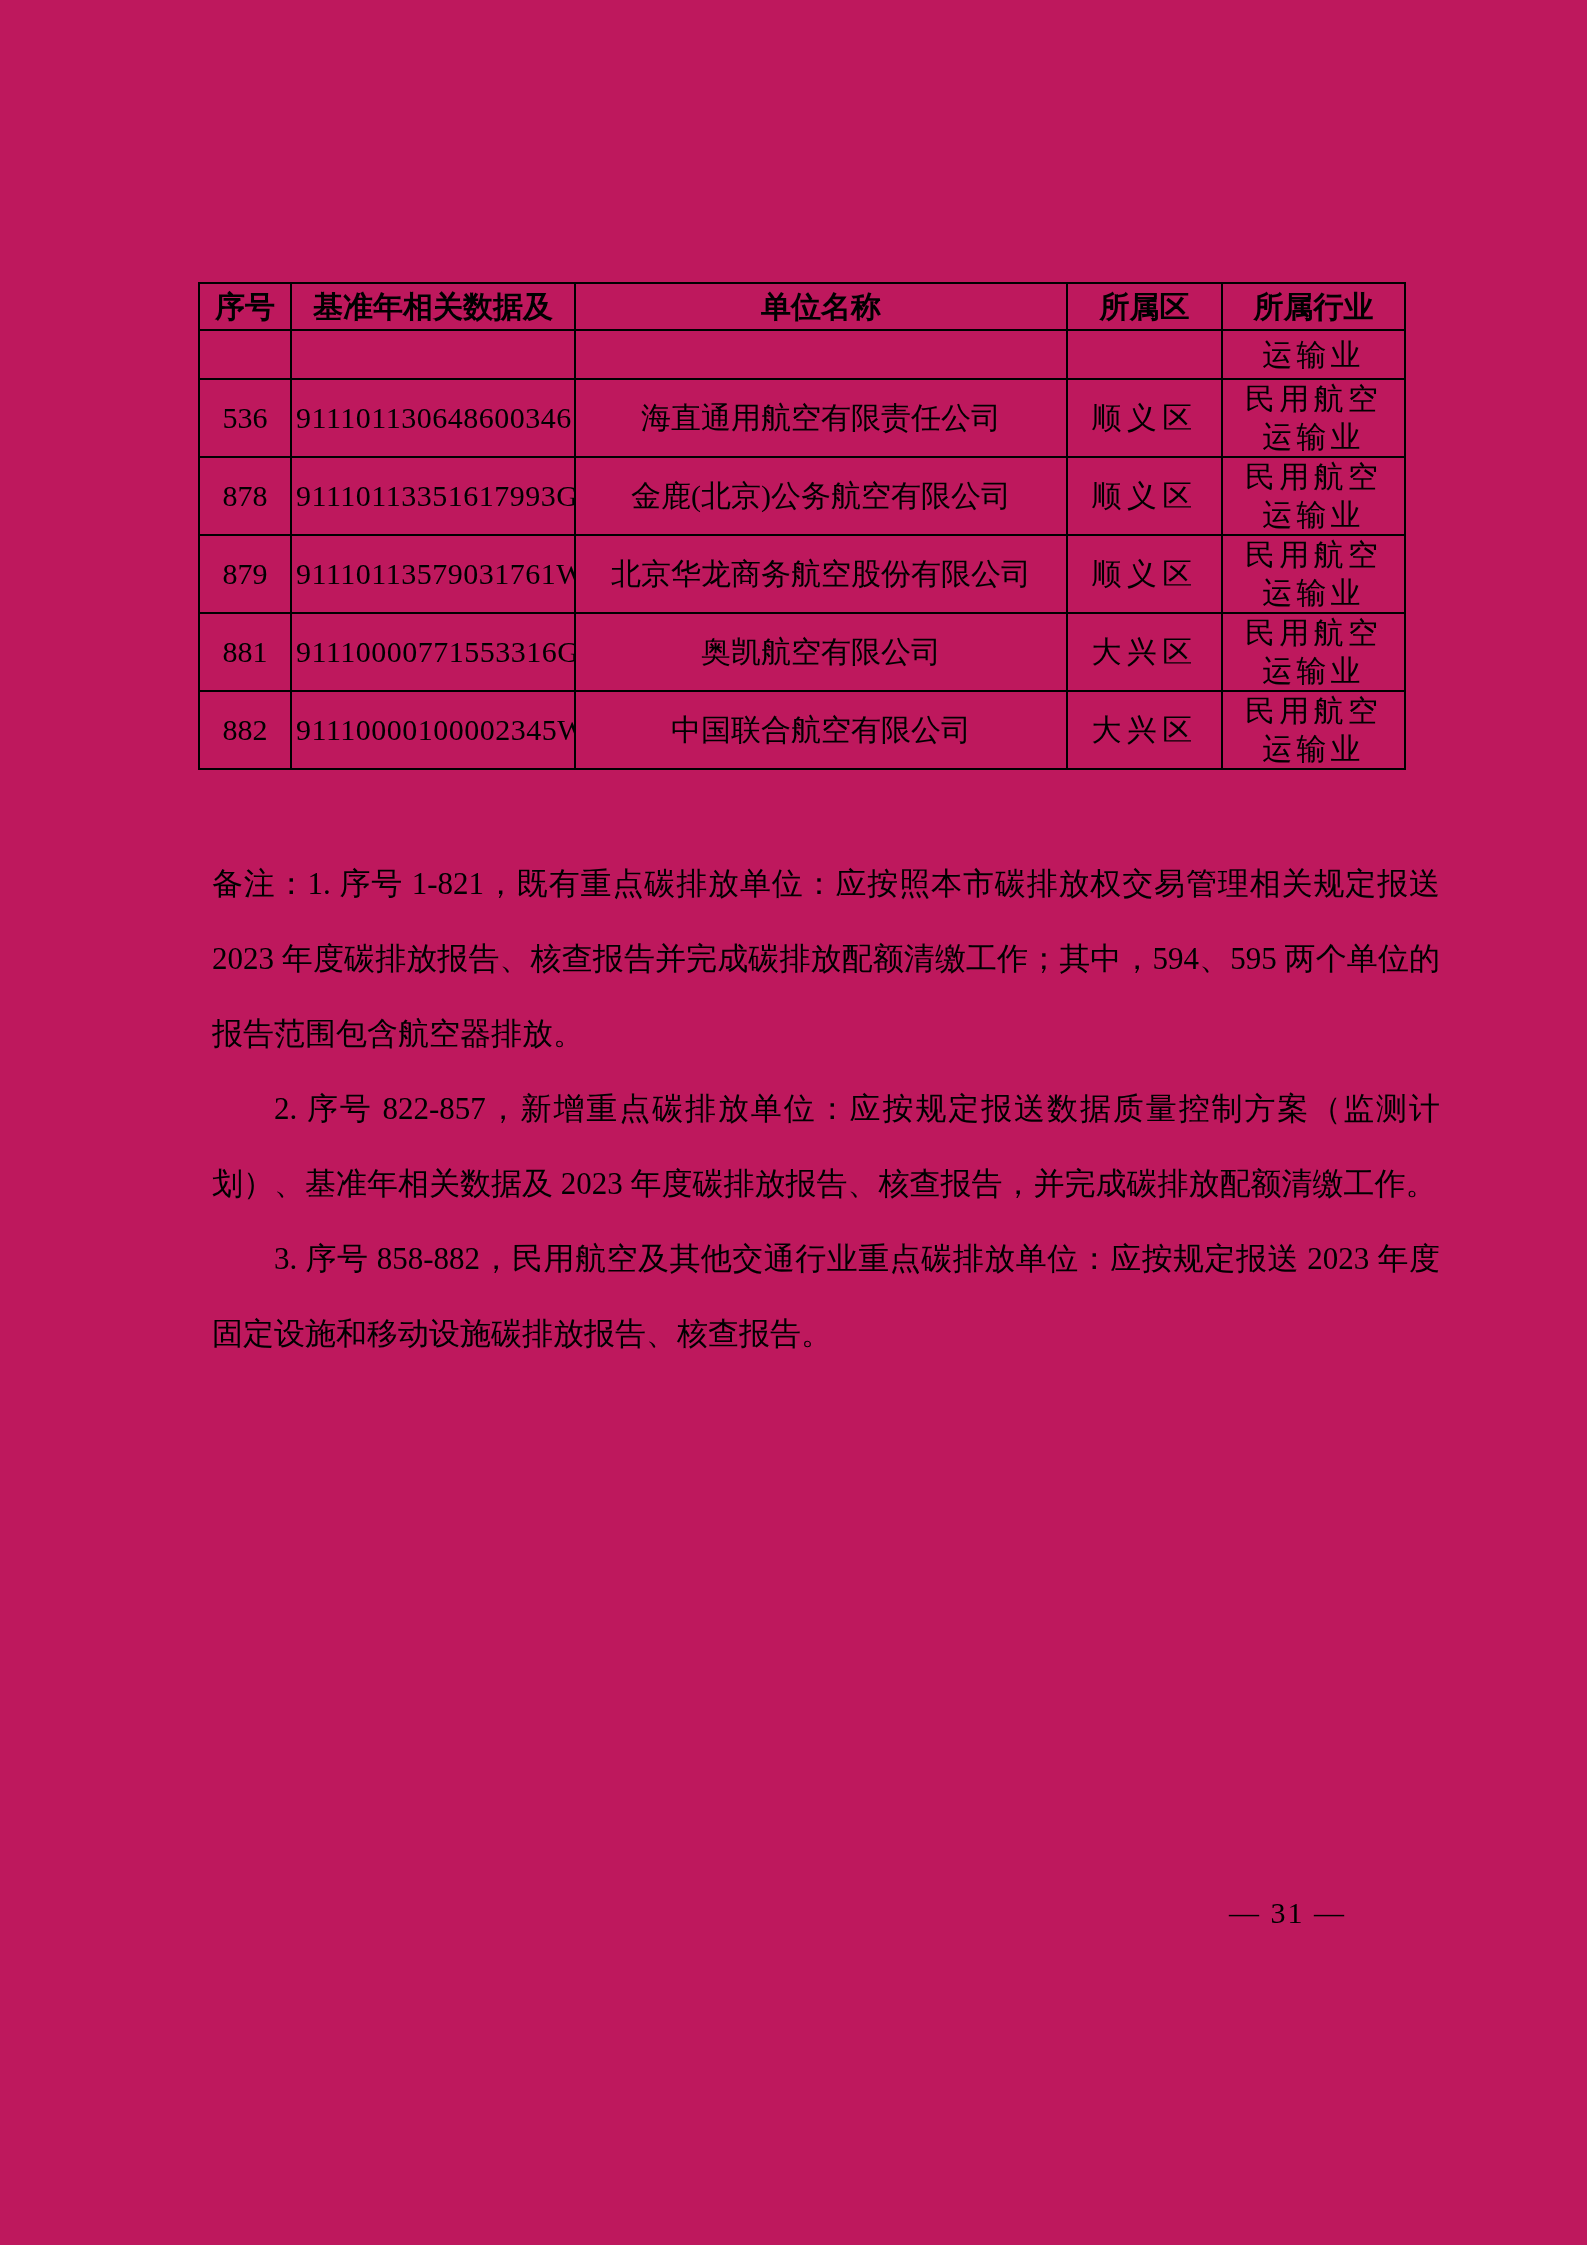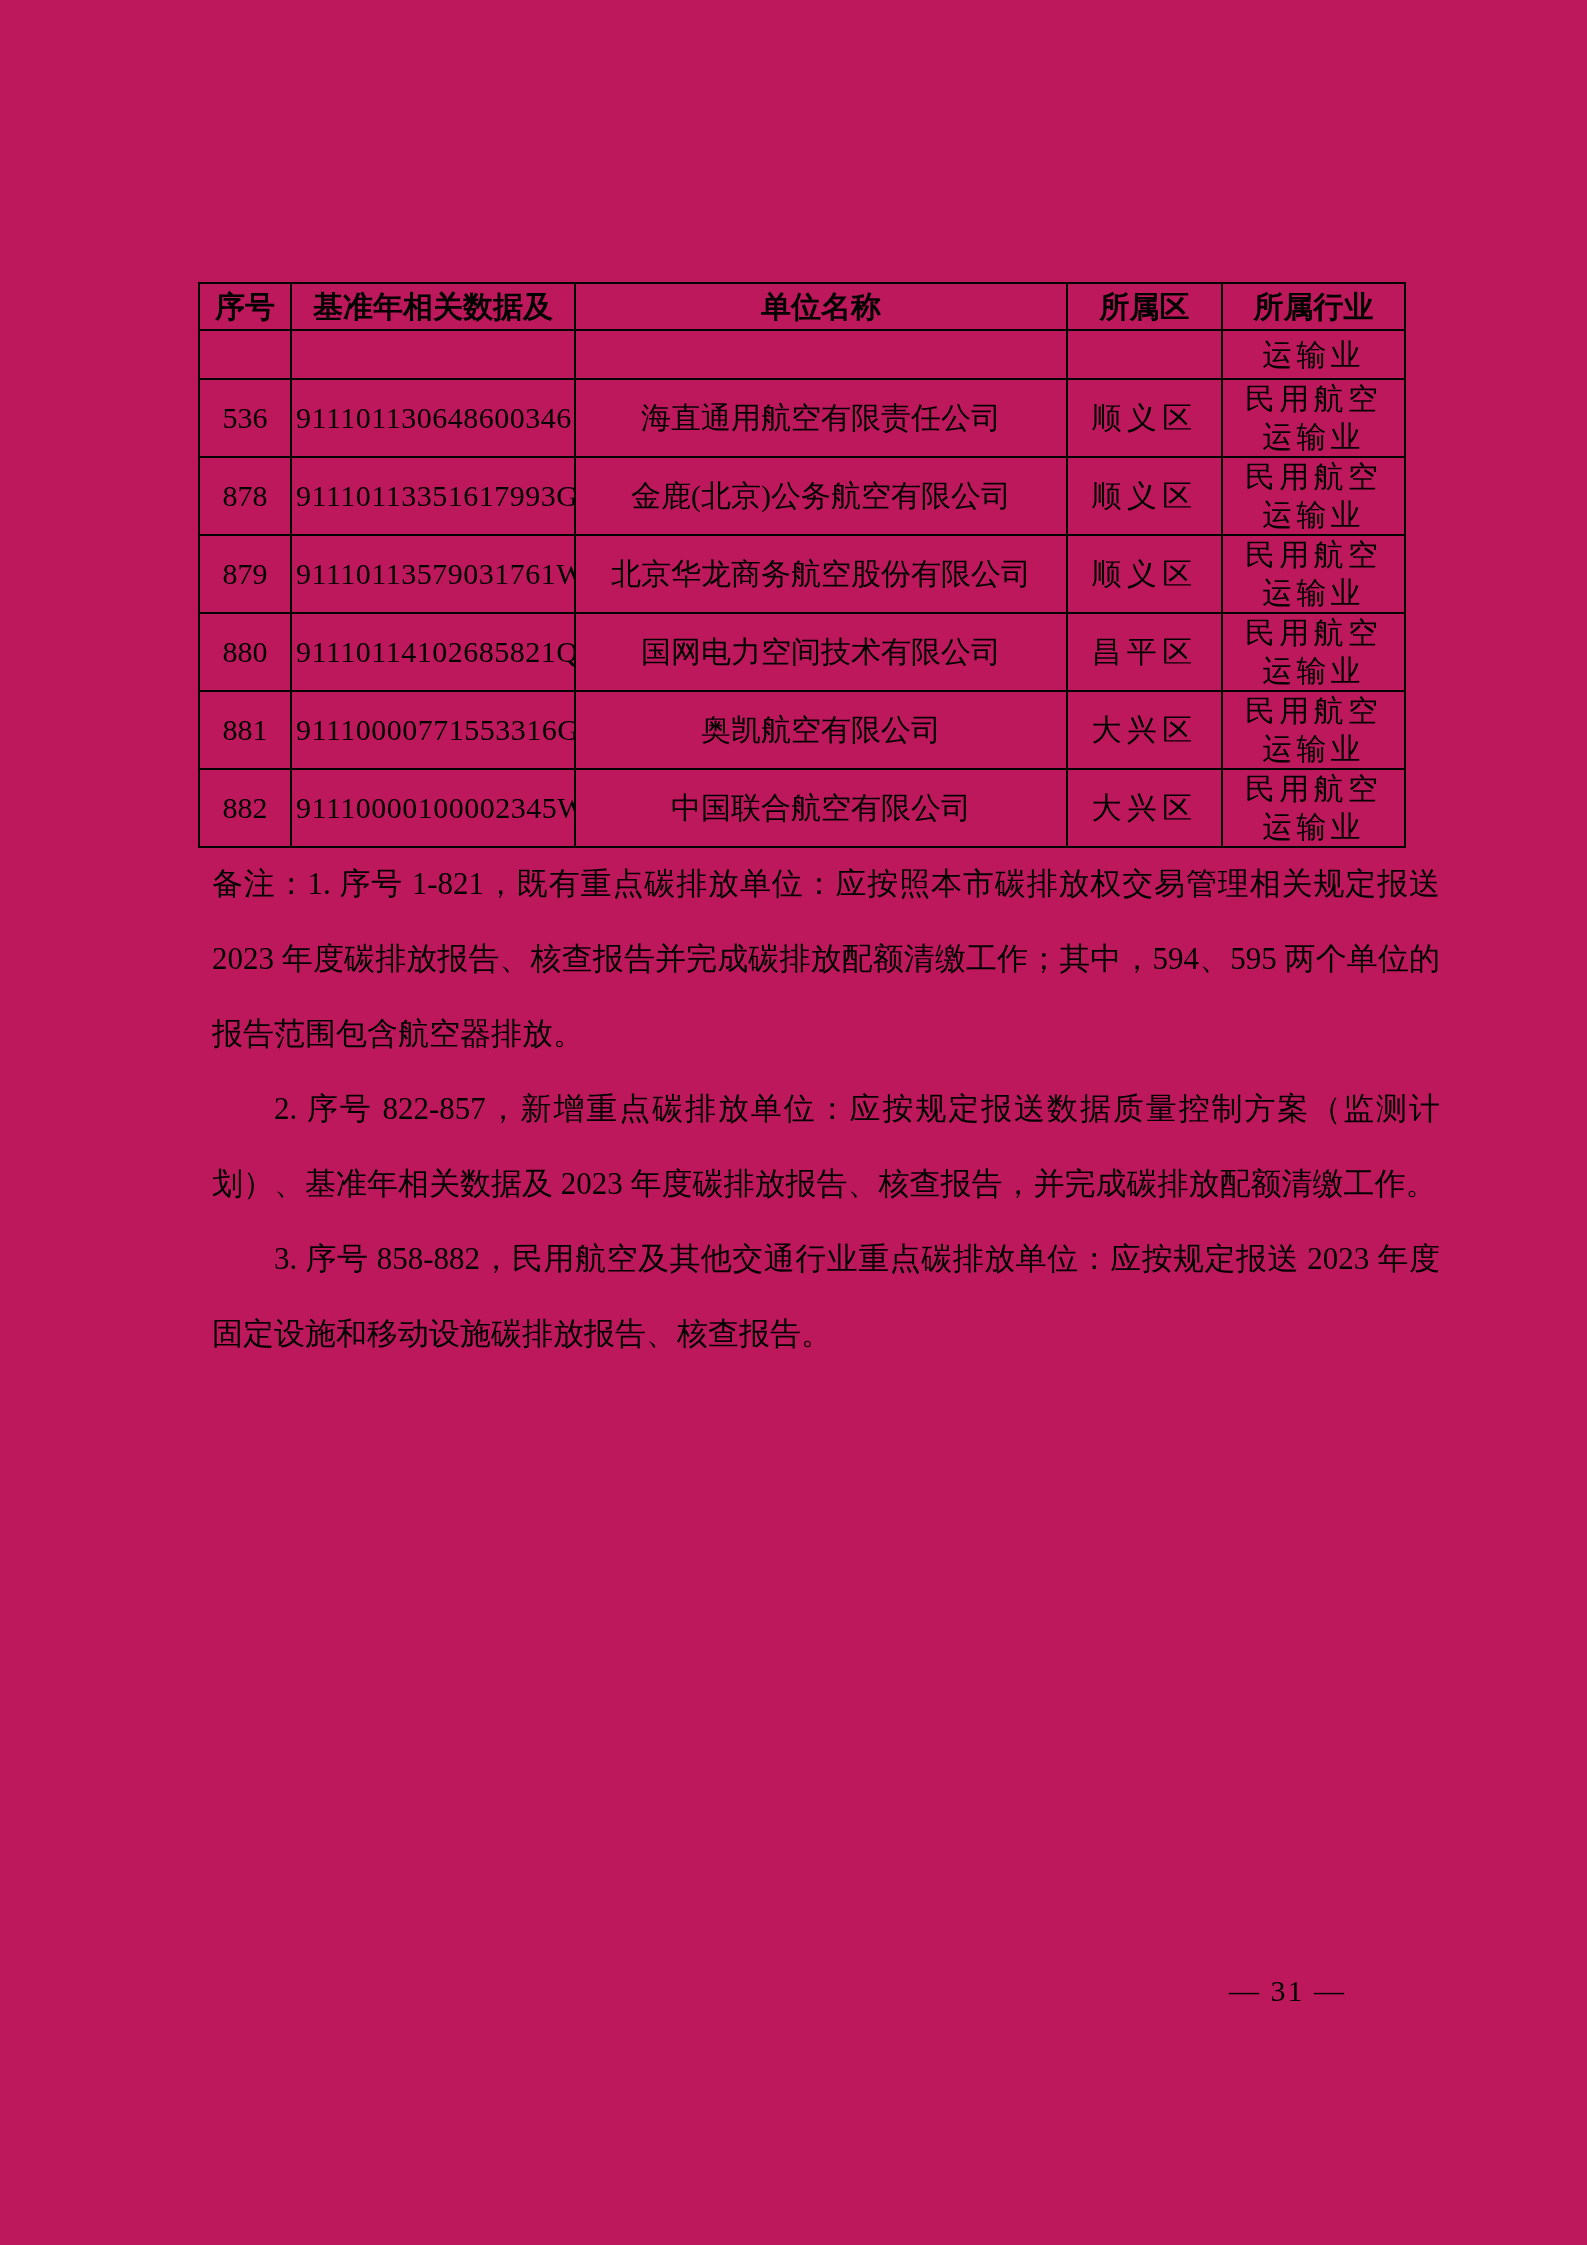--- a/index.html
+++ b/index.html
@@ -63,21 +63,21 @@
     line-height: 75px;
     text-align: justify;
   }
   .notes p { margin: 0; }
   .notes p.indent { text-indent: 62px; }
 
   
   .page-number {
     position: absolute;
     left: 1205px;
-    top: 1974px;
+    top: 1896px;
     width: 165px;
     text-align: center;
     font-size: 30px;
     letter-spacing: 2px;
   }
 </style>
 </head>
 <body>
 
 <div class="page">
@@ -134,30 +134,20 @@
         <td>879</td>
         <td class="cell-code">91110113579031761W</td>
         <td>北京华龙商务航空股份有限公司</td>
         <td class="cell-district">顺义区</td>
         <td class="cell-industry">
           <span class="ind-line">民用航空</span>
             <span class="ind-line">运输业</span>
         </td>
       </tr>
       <tr class="r-data">
-        <td>880</td>
-        <td class="cell-code">91110114102685821Q</td>
-        <td>国网电力空间技术有限公司</td>
-        <td class="cell-district">昌平区</td>
-        <td class="cell-industry">
-          <span class="ind-line">民用航空</span>
-            <span class="ind-line">运输业</span>
-        </td>
-      </tr>
-      <tr class="r-data">
         <td>881</td>
         <td class="cell-code">91110000771553316G</td>
         <td>奥凯航空有限公司</td>
         <td class="cell-district">大兴区</td>
         <td class="cell-industry">
           <span class="ind-line">民用航空</span>
             <span class="ind-line">运输业</span>
         </td>
       </tr>
       <tr class="r-data">

